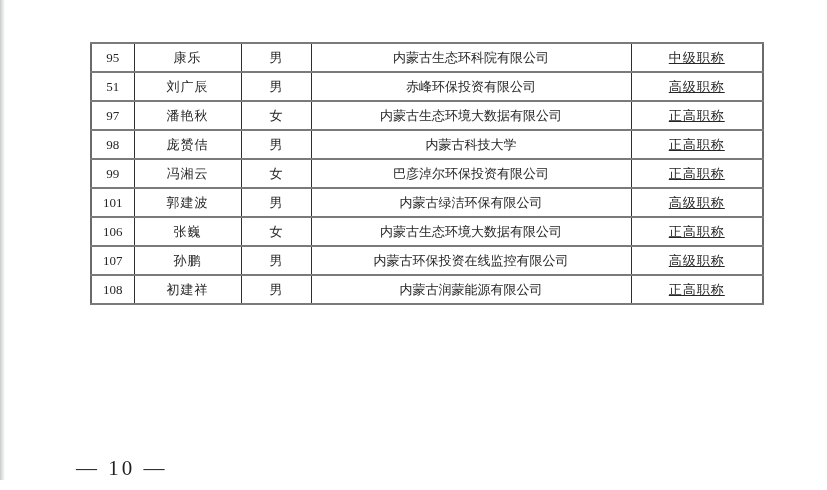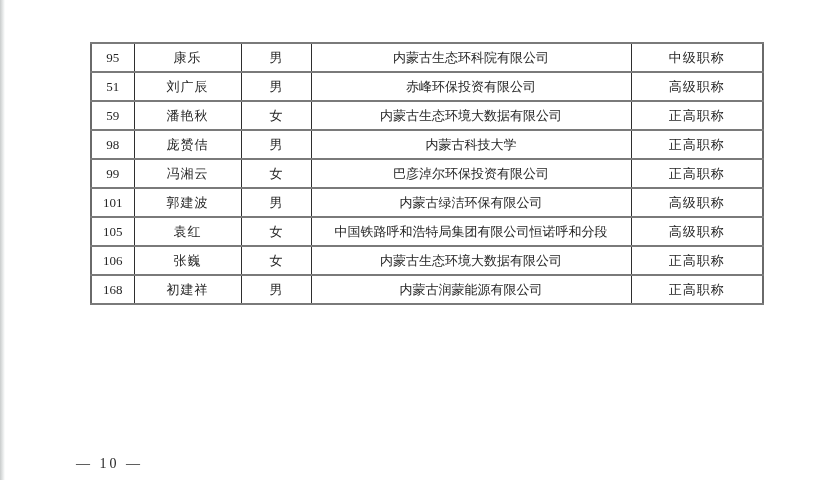--- a/index.html
+++ b/index.html
@@ -47,26 +47,26 @@
     overflow: hidden;
     color: #262626;
   }
   table.roster tr {
     height: 29px;
   }
   .col-index   { width: 43px;  }
   .col-name    { width: 107px; letter-spacing: 1px; }
   .col-gender  { width: 70px;  }
   .col-company { width: 320px; margin-top: 6px; }
-  .col-title   { width: 132px; letter-spacing: 1px; }
+  .col-title   { width: 132px; letter-spacing: 1px; text-decoration: underline; }
   .footer {
     position: absolute;
     left: 76px;
     top: 456px;
-    font-size: 14px;
+    font-size: 21px;
     letter-spacing: 3px;
     color: #1f1f1f;
   }
 </style>
 </head>
 <body>
 
 <div class="page">
   <div class="scan-edge"></div>
 
@@ -89,21 +89,21 @@
 
   <tr>
     <td class="col-index">51</td>
     <td class="col-name">刘广辰</td>
     <td class="col-gender">男</td>
     <td class="col-company">赤峰环保投资有限公司</td>
     <td class="col-title">高级职称</td>
   </tr>
 
   <tr>
-    <td class="col-index">59</td>
+    <td class="col-index">97</td>
     <td class="col-name">潘艳秋</td>
     <td class="col-gender">女</td>
     <td class="col-company">内蒙古生态环境大数据有限公司</td>
     <td class="col-title">正高职称</td>
   </tr>
 
   <tr>
     <td class="col-index">98</td>
     <td class="col-name">庞赟佶</td>
     <td class="col-gender">男</td>
@@ -124,39 +124,39 @@
     <td class="col-index">101</td>
     <td class="col-name">郭建波</td>
     <td class="col-gender">男</td>
     <td class="col-company">内蒙古绿洁环保有限公司</td>
     <td class="col-title">高级职称</td>
   </tr>
 
 
 
 
-  <tr>
-    <td class="col-index">105</td>
-    <td class="col-name">袁红</td>
-    <td class="col-gender">女</td>
-    <td class="col-company">中国铁路呼和浩特局集团有限公司恒诺呼和分段</td>
-    <td class="col-title">高级职称</td>
-  </tr>
 
   <tr>
     <td class="col-index">106</td>
     <td class="col-name">张巍</td>
     <td class="col-gender">女</td>
     <td class="col-company">内蒙古生态环境大数据有限公司</td>
     <td class="col-title">正高职称</td>
   </tr>
 
+  <tr>
+    <td class="col-index">107</td>
+    <td class="col-name">孙鹏</td>
+    <td class="col-gender">男</td>
+    <td class="col-company">内蒙古环保投资在线监控有限公司</td>
+    <td class="col-title">高级职称</td>
+  </tr>
 
   <tr>
-    <td class="col-index">168</td>
+    <td class="col-index">108</td>
     <td class="col-name">初建祥</td>
     <td class="col-gender">男</td>
     <td class="col-company">内蒙古润蒙能源有限公司</td>
     <td class="col-title">正高职称</td>
   </tr>
 </tbody>
   </table>
 
   <div class="footer">— 10 —</div>
 </div>

